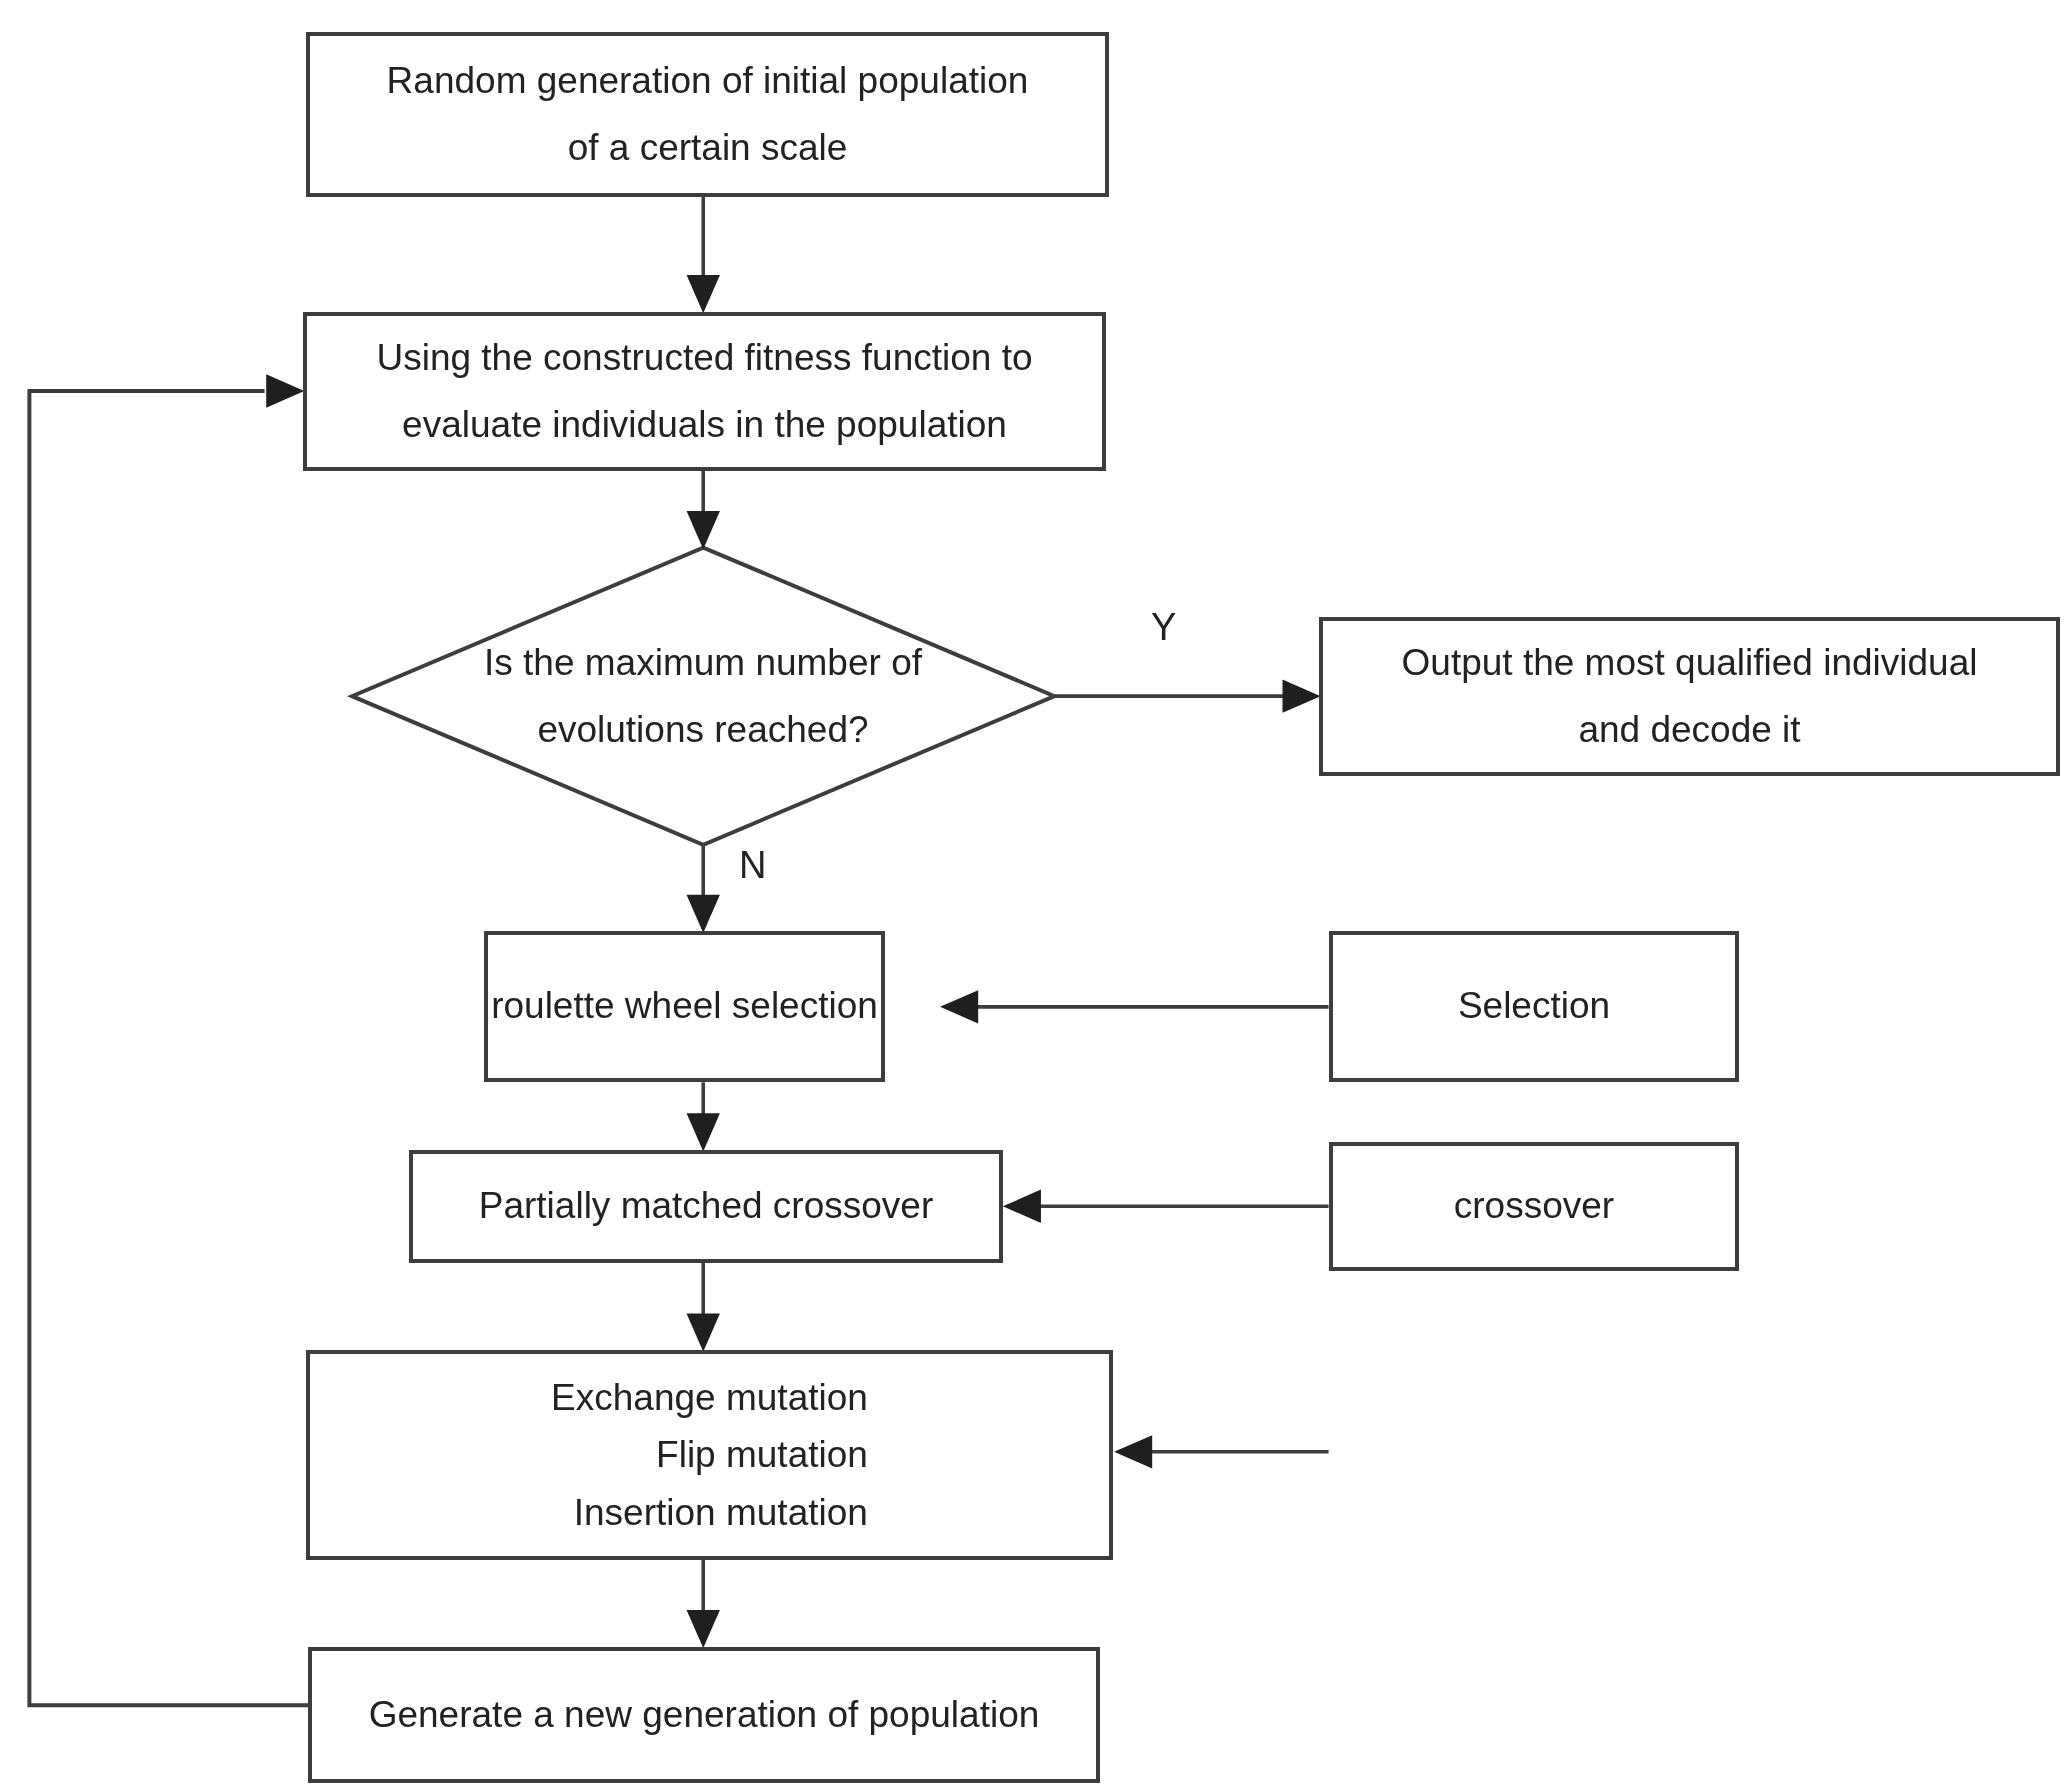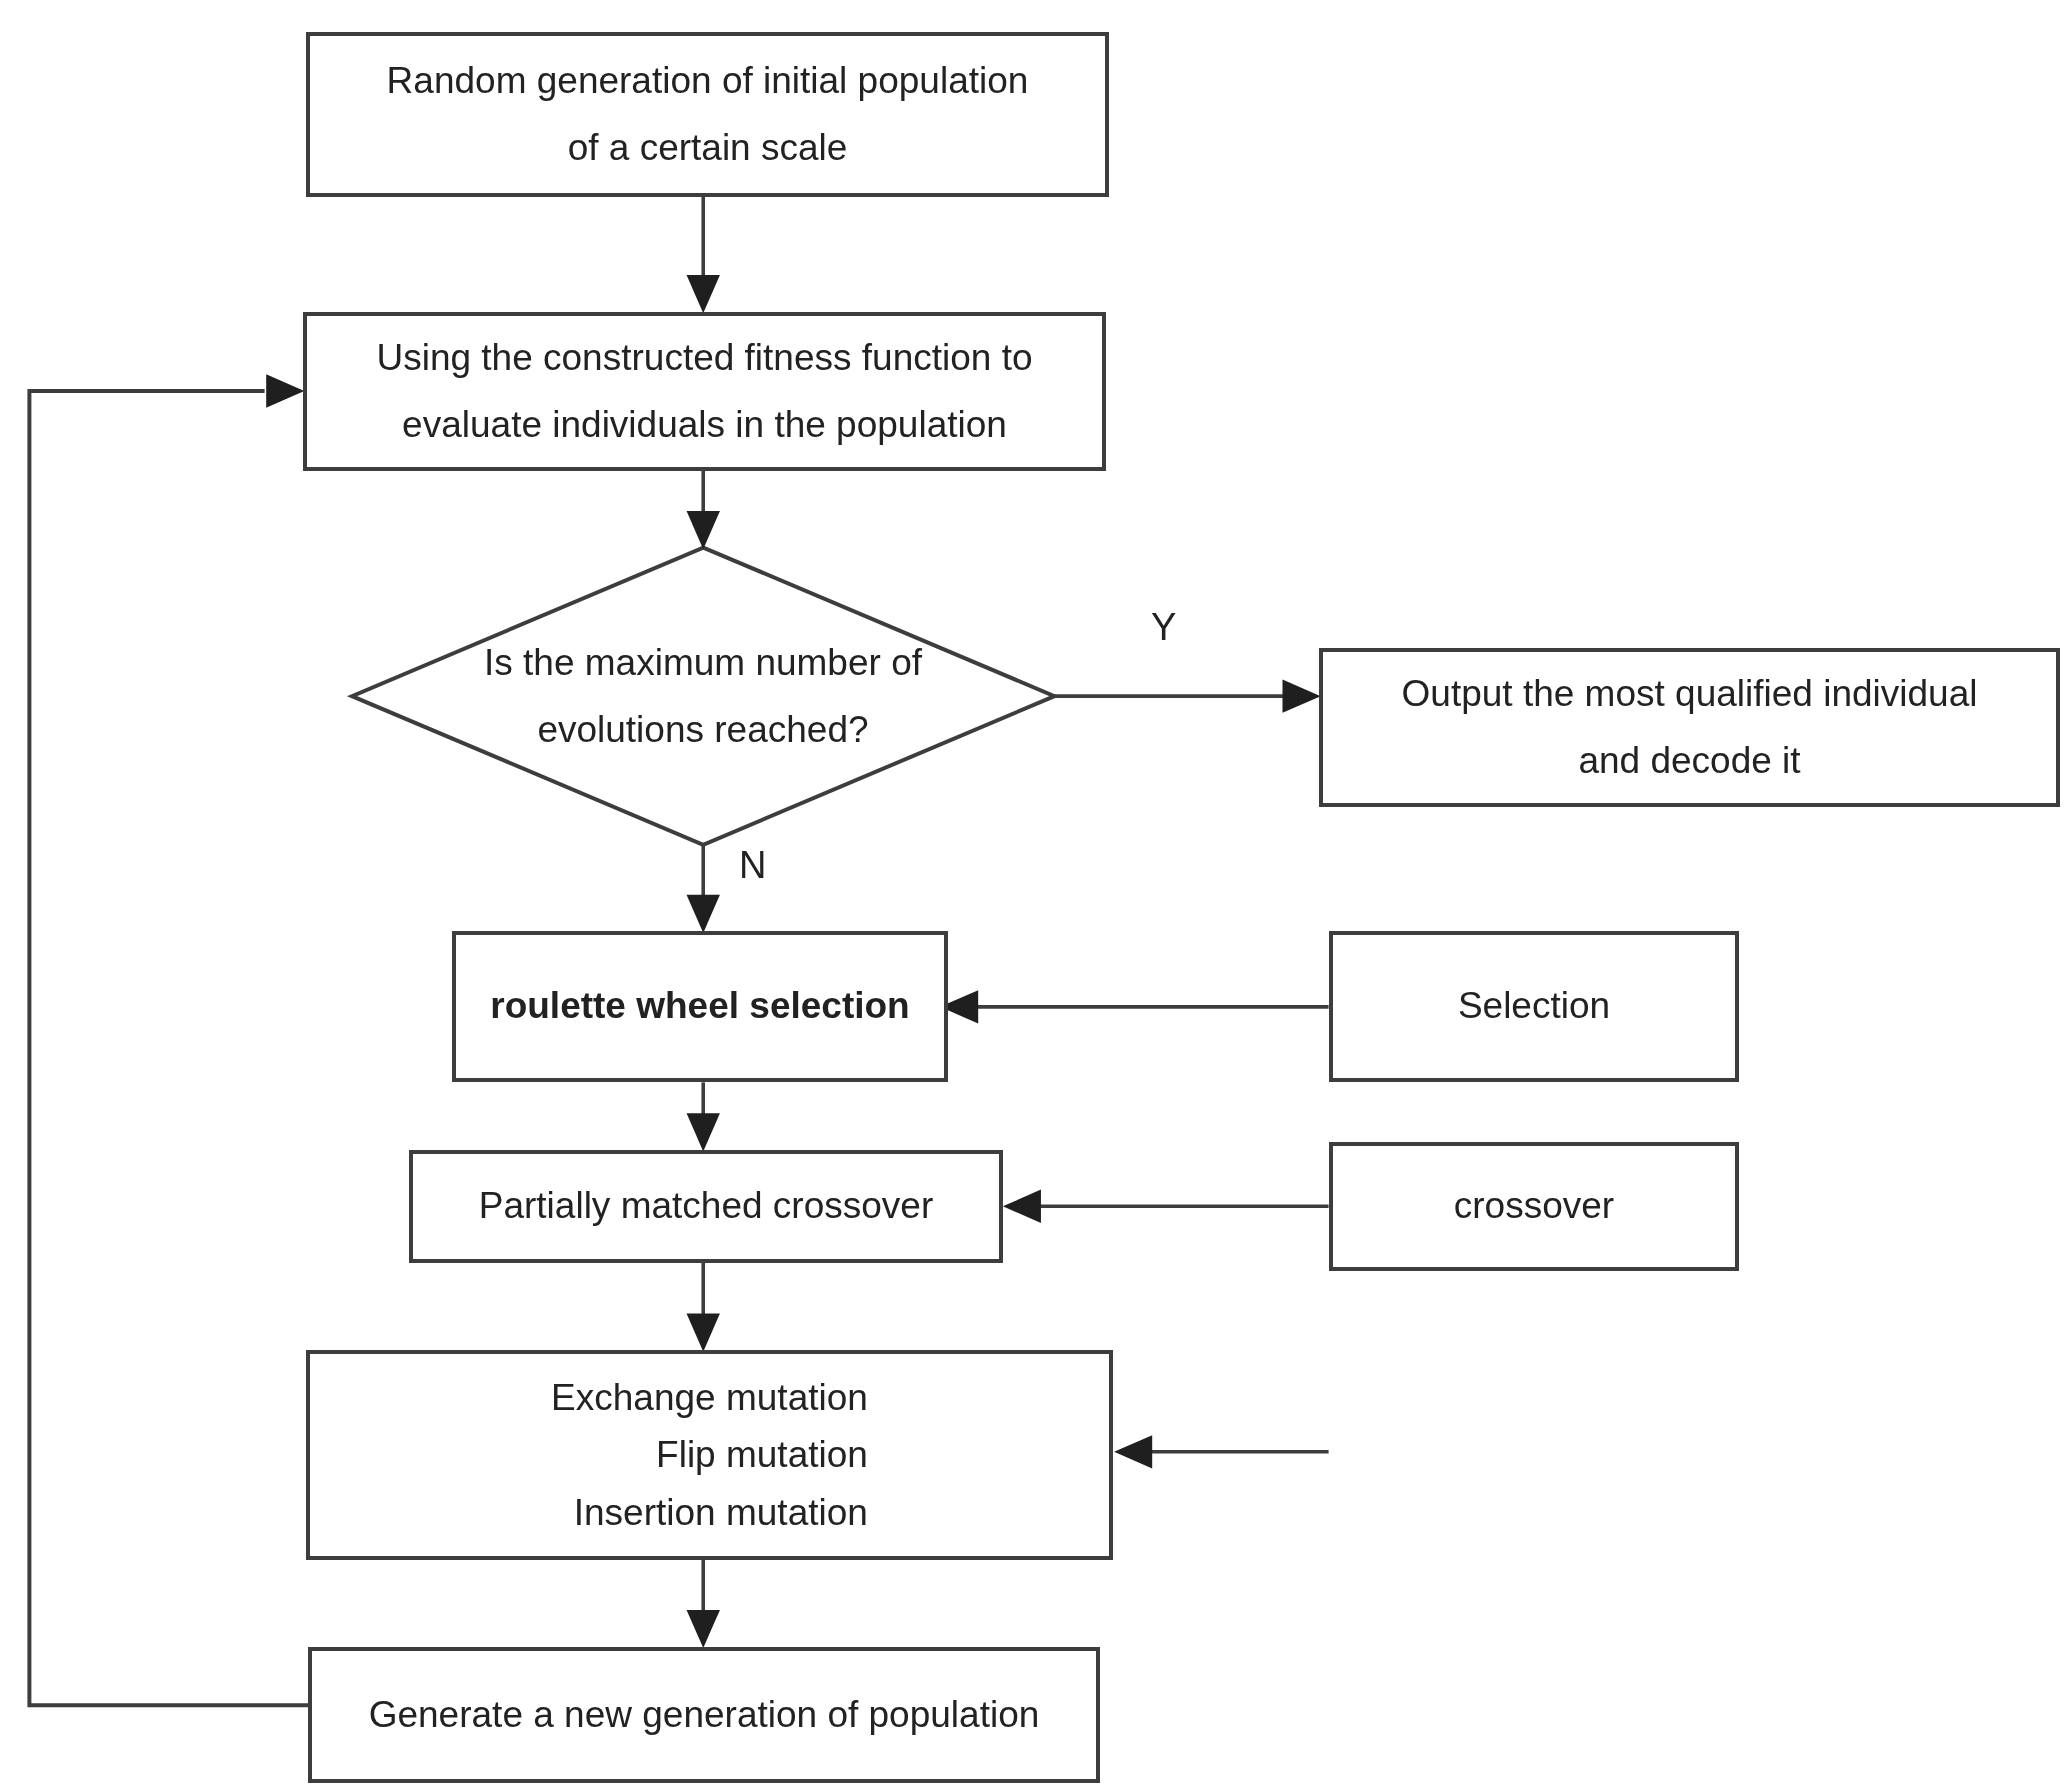--- a/index.html
+++ b/index.html
@@ -46,22 +46,22 @@
   .branch-label{
     position:absolute;
     font-size:38px;
     z-index:3;
     color:var(--text);
   }
   
   #n-random   {left:306px; top:32px;   width:803px; height:165px;}
   #n-fitness  {left:303px; top:312px;  width:803px; height:159px;}
   #n-decision {left:397px; top:629px;  width:612px;  height:135px;}
-  #n-output   {left:1319px;top:617px;  width:741px;  height:159px;margin-top:31px;}
-  #n-roulette {left:452px; top:931px; width:496px;  height:151px;font-weight:bold;}
+  #n-output   {left:1319px;top:617px;  width:741px;  height:159px;}
+  #n-roulette {left:484px; top:931px; width:401px;  height:151px;}
   #n-selection{left:1329px;top:931px; width:410px;  height:151px;}
   #n-pmx      {left:409px; top:1150px; width:594px;  height:113px;}
   #n-crossover{left:1329px;top:1142px; width:410px;  height:129px;}
   #n-mutops   {left:306px; top:1350px; width:807px; height:210px;text-align:right;}
   #n-mutation {left:1329px;top:1387px; width:420px;  height:131px;}
   #n-generate {left:308px; top:1647px; width:792px;  height:136px;}
   #lbl-yes{left:1151px;top:606px;}
   #lbl-no {left:739px; top:844px;}
 </style>
 </head>

